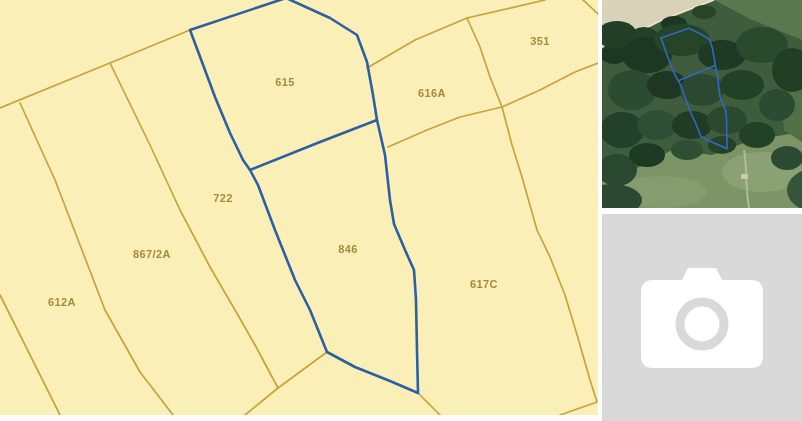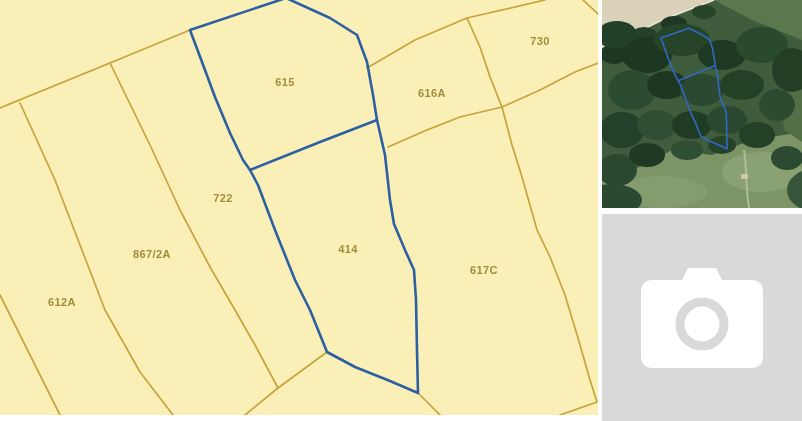--- a/index.html
+++ b/index.html
@@ -65,26 +65,26 @@
         <polyline points="502,107 460,117 427,130 388,147"></polyline>
 
         <polyline points="583,0 598,14"></polyline>
       </g>
 
       <use href="#parcel-outline" stroke="#2d5fa3" stroke-width="2.6"></use>
     </svg>
 
     <span class="parcel-label" style="left:285px;top:82px">615</span>
     <span class="parcel-label" style="left:432px;top:93px">616A</span>
-    <span class="parcel-label" style="left:540px;top:41px">730</span>
+    <span class="parcel-label" style="left:540px;top:41px">351</span>
     <span class="parcel-label" style="left:223px;top:198px">722</span>
     <span class="parcel-label" style="left:152px;top:254px">867/2A</span>
     <span class="parcel-label" style="left:62px;top:302px">612A</span>
-    <span class="parcel-label" style="left:348px;top:249px">414</span>
-    <span class="parcel-label" style="left:484px;top:270px">617C</span>
+    <span class="parcel-label" style="left:348px;top:249px">846</span>
+    <span class="parcel-label" style="left:484px;top:284px">617C</span>
   </div>
 
   <div class="photo-panel">
     <svg width="200" height="208" viewBox="0 0 200 208">
 
       <rect x="0" y="0" width="200" height="208" fill="#3f5d3c"></rect>
 
       <polygon points="0,175 35,168 70,150 110,155 150,140 200,132 200,208 0,208" fill="#7d9566"></polygon>
       <ellipse cx="160" cy="172" rx="40" ry="20" fill="#8aa273"></ellipse>
       <ellipse cx="60" cy="192" rx="45" ry="16" fill="#859d6e"></ellipse>

